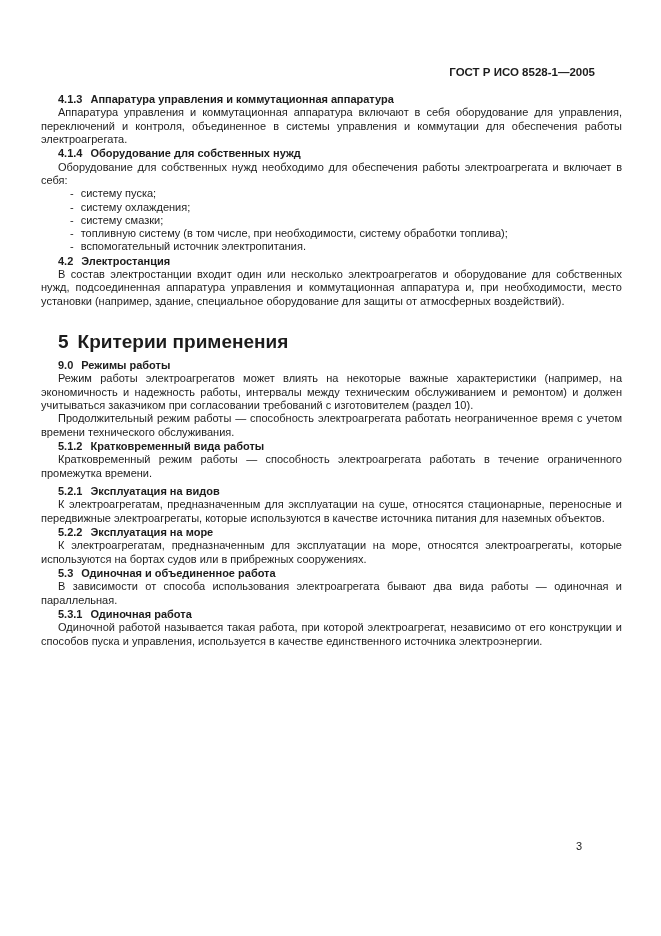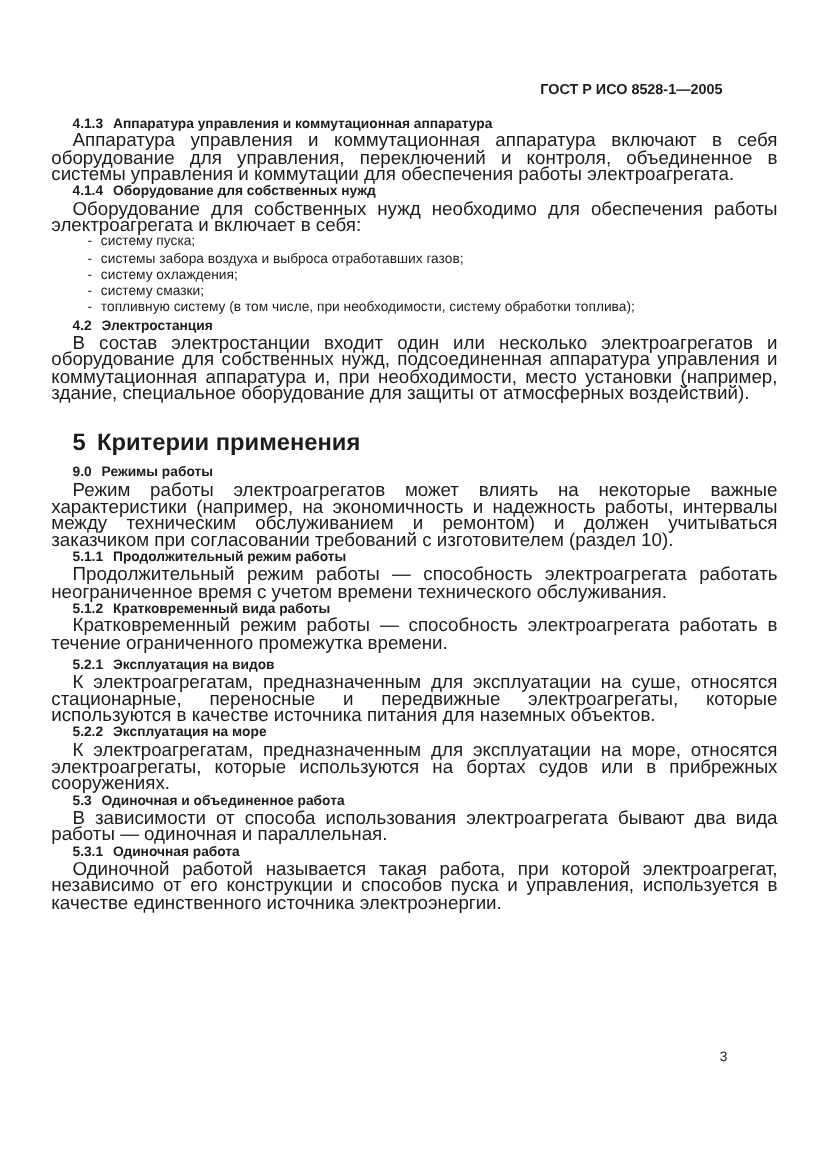--- a/index.html
+++ b/index.html
@@ -5,33 +5,33 @@
   html, body { margin: 0; padding: 0; }
   body {
     width: 661px; height: 936px;
     background: #ffffff;
     color: #1c1c1c;
     font-family: "Liberation Sans", sans-serif;
     position: relative;
     overflow: hidden;
   }
   .doc-header {
-    position: absolute; top: 66px; right: 83px;
+    position: absolute; top: 66px; right: 66px;
     font-weight: bold; font-size: 11.5px;
     white-space: nowrap;
   }
   .page-num {
     position: absolute; top: 840px; right: 79px;
     font-size: 11px;
   }
   .content {
     position: absolute; top: 92px; left: 41px; width: 581px;
   }
   .body-p {
-    margin: 0; font-size: 15px; line-height: 13.3px;
+    margin: 0; font-size: 11px; line-height: 13.3px;
     text-align: justify; text-indent: 17px;
   }
   .h3 {
     font-weight: bold; font-size: 11px; line-height: 13.4px;
     padding-left: 17px; margin: 1px 0 0 0;
   }
   .h3 .hnum { margin-right: 8px; }
   .h2 {
     font-weight: bold; font-size: 19px; line-height: 16px;
     padding-left: 17px; margin: 26px 0 9px 0;
@@ -59,42 +59,39 @@
   <div class="h3">
     <span class="hnum">4.1.3</span><span>Аппаратура управления и коммутационная аппаратура</span>
   </div>
   <p class="body-p">Аппаратура управления и коммутационная аппаратура включают в себя оборудование для управления, переключений и контроля, объединенное в системы управления и коммутации для обеспечения работы электроагрегата.</p>
 
   <div class="h3">
     <span class="hnum">4.1.4</span><span>Оборудование для собственных нужд</span>
   </div>
   <p class="body-p">Оборудование для собственных нужд необходимо для обеспечения работы электроагрегата и включает в себя:</p>
   <div class="li"><span class="dash">-</span><span>систему пуска;</span></div>
-  <div class="li"><span class="dash">-</span><span>системы забора воздуха и выброса отработавших газов;</span></div>
   <div class="li"><span class="dash">-</span><span>систему охлаждения;</span></div>
   <div class="li"><span class="dash">-</span><span>систему смазки;</span></div>
   <div class="li"><span class="dash">-</span><span>топливную систему (в том числе, при необходимости, систему обработки топлива);</span></div>
+  <div class="li"><span class="dash">-</span><span>вспомогательный источник электропитания.</span></div>
 
   <div class="h3">
     <span class="hnum">4.2</span><span>Электростанция</span>
   </div>
   <p class="body-p">В состав электростанции входит один или несколько электроагрегатов и оборудование для собственных нужд, подсоединенная аппаратура управления и коммутационная аппаратура и, при необходимости, место установки (например, здание, специальное оборудование для защиты от атмосферных воздействий).</p>
 
   <div class="h2">
     <span class="hnum">5</span><span>Критерии применения</span>
   </div>
 
   <div class="h3">
     <span class="hnum">9.0</span><span>Режимы работы</span>
   </div>
   <p class="body-p">Режим работы электроагрегатов может влиять на некоторые важные характеристики (например, на экономичность и надежность работы, интервалы между техническим обслуживанием и ремонтом) и должен учитываться заказчиком при согласовании требований с изготовителем (раздел 10).</p>
 
-  <div class="h3">
-    <span class="hnum">5.1.1</span><span>Продолжительный режим работы</span>
-  </div>
   <p class="body-p">Продолжительный режим работы — способность электроагрегата работать неограниченное время с учетом времени технического обслуживания.</p>
 
   <div class="h3">
     <span class="hnum">5.1.2</span><span>Кратковременный вида работы</span>
   </div>
   <p class="body-p">Кратковременный режим работы — способность электроагрегата работать в течение ограниченного промежутка времени.</p>
 
   <div class="note">
     <p class="note-intro"></p>
     <div class="note-li"></div>

